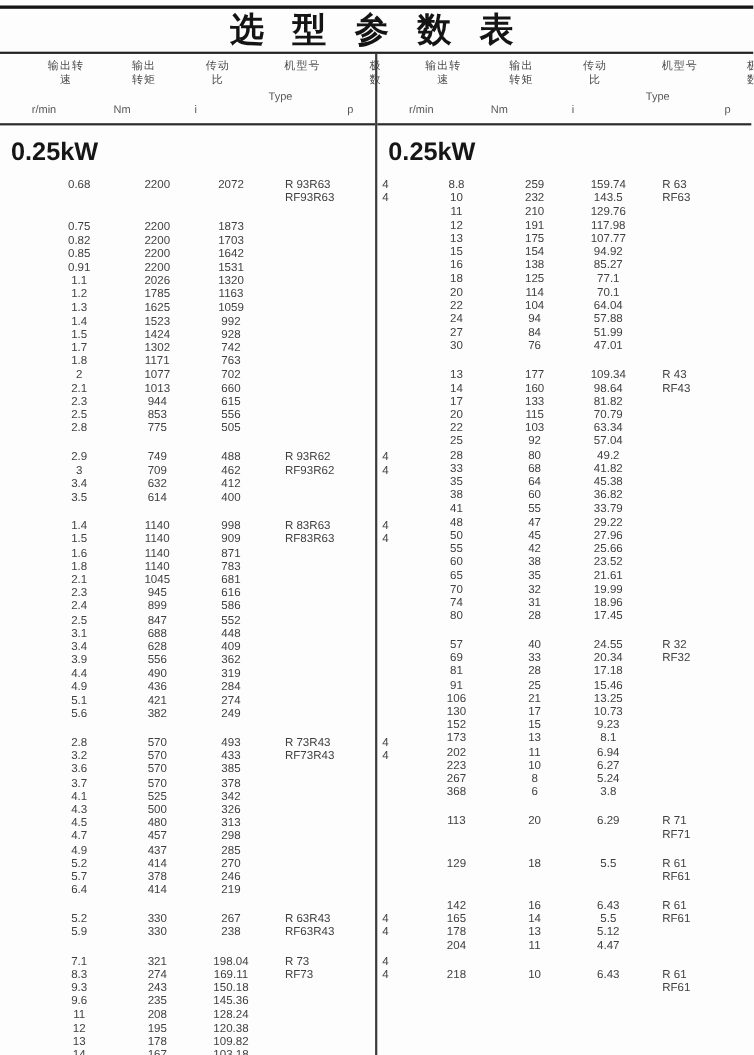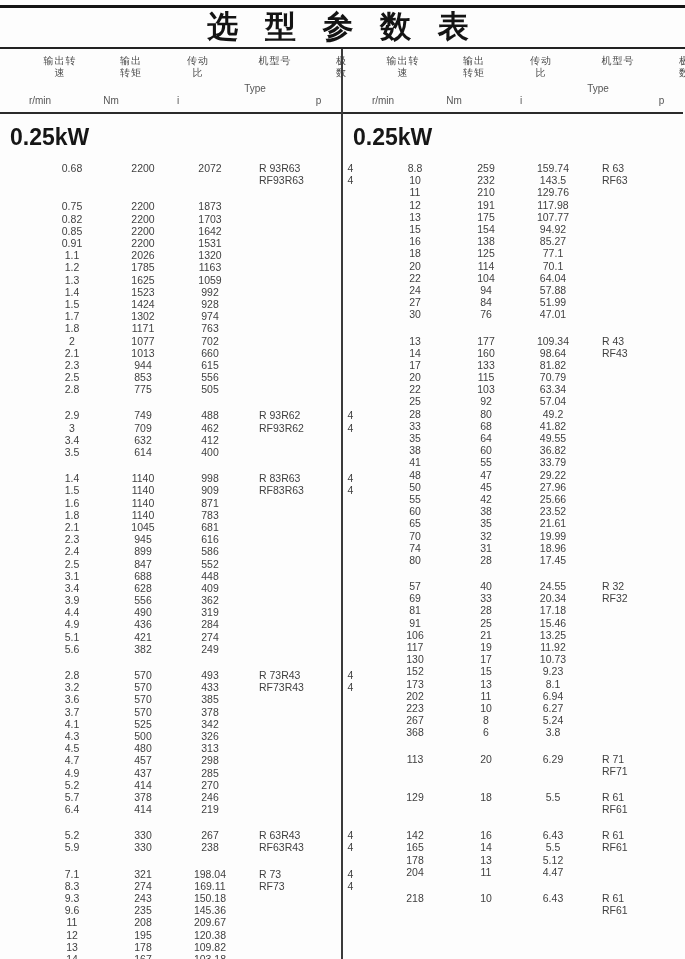--- a/index.html
+++ b/index.html
@@ -3,21 +3,21 @@
 <meta charset="utf-8">
 <style>
   html,body{margin:0;padding:0;}
   body{
     width:685px;height:959px;background:#fdfdfd;overflow:hidden;
     font-family:"Liberation Sans","DejaVu Sans",sans-serif;color:#3f3f3f;
   }
   .top-rule{height:3px;background:#151515;margin:5px 0 0 0;}
   .page-title{
     text-align:center;font-size:31px;font-weight:bold;color:#141414;
-    letter-spacing:9px;padding:1px 0 2px 0;line-height:36px;
+    letter-spacing:9px;padding:1px 0 2px 0;line-height:36px;font-family:Liberation Serif, serif;
   }
   .title-rule{height:2px;background:#222;}
   .panels{display:flex;height:912px;overflow:hidden;}
   .panel{width:341px;box-sizing:border-box;}
   .panel.right{border-left:2px solid #3a3a3a;width:342px;}
   .thead{
     display:grid;grid-template-columns:80px 62px 72px 82px 45px;
     padding:6px 0 5px 0;border-bottom:2px solid #2b2b2b;
   }
   .th{text-align:center;}
@@ -143,21 +143,21 @@
         <div class="row">
           <span class="cell">1.5</span>
           <span class="cell">1424</span>
           <span class="cell">928</span>
           <span class="cell type"></span>
           <span class="cell"></span>
         </div>
         <div class="row">
           <span class="cell">1.7</span>
           <span class="cell">1302</span>
-          <span class="cell">974</span>
+          <span class="cell">742</span>
           <span class="cell type"></span>
           <span class="cell"></span>
         </div>
         <div class="row">
           <span class="cell">1.8</span>
           <span class="cell">1171</span>
           <span class="cell">763</span>
           <span class="cell type"></span>
           <span class="cell"></span>
         </div>
@@ -461,21 +461,21 @@
         <div class="row">
           <span class="cell">9.6</span>
           <span class="cell">235</span>
           <span class="cell">145.36</span>
           <span class="cell type"></span>
           <span class="cell"></span>
         </div>
         <div class="row">
           <span class="cell">11</span>
           <span class="cell">208</span>
-          <span class="cell">209.67</span>
+          <span class="cell">128.24</span>
           <span class="cell type"></span>
           <span class="cell"></span>
         </div>
         <div class="row">
           <span class="cell">12</span>
           <span class="cell">195</span>
           <span class="cell">120.38</span>
           <span class="cell type"></span>
           <span class="cell"></span>
         </div>
@@ -672,21 +672,21 @@
         <div class="row">
           <span class="cell">33</span>
           <span class="cell">68</span>
           <span class="cell">41.82</span>
           <span class="cell type"></span>
           <span class="cell"></span>
         </div>
         <div class="row">
           <span class="cell">35</span>
           <span class="cell">64</span>
-          <span class="cell">49.55</span>
+          <span class="cell">45.38</span>
           <span class="cell type"></span>
           <span class="cell"></span>
         </div>
         <div class="row">
           <span class="cell">38</span>
           <span class="cell">60</span>
           <span class="cell">36.82</span>
           <span class="cell type"></span>
           <span class="cell"></span>
         </div>
@@ -780,27 +780,20 @@
           <span class="cell">91</span>
           <span class="cell">25</span>
           <span class="cell">15.46</span>
           <span class="cell type"></span>
           <span class="cell"></span>
         </div>
         <div class="row">
           <span class="cell">106</span>
           <span class="cell">21</span>
           <span class="cell">13.25</span>
-          <span class="cell type"></span>
-          <span class="cell"></span>
-        </div>
-        <div class="row">
-          <span class="cell">117</span>
-          <span class="cell">19</span>
-          <span class="cell">11.92</span>
           <span class="cell type"></span>
           <span class="cell"></span>
         </div>
         <div class="row">
           <span class="cell">130</span>
           <span class="cell">17</span>
           <span class="cell">10.73</span>
           <span class="cell type"></span>
           <span class="cell"></span>
         </div>

